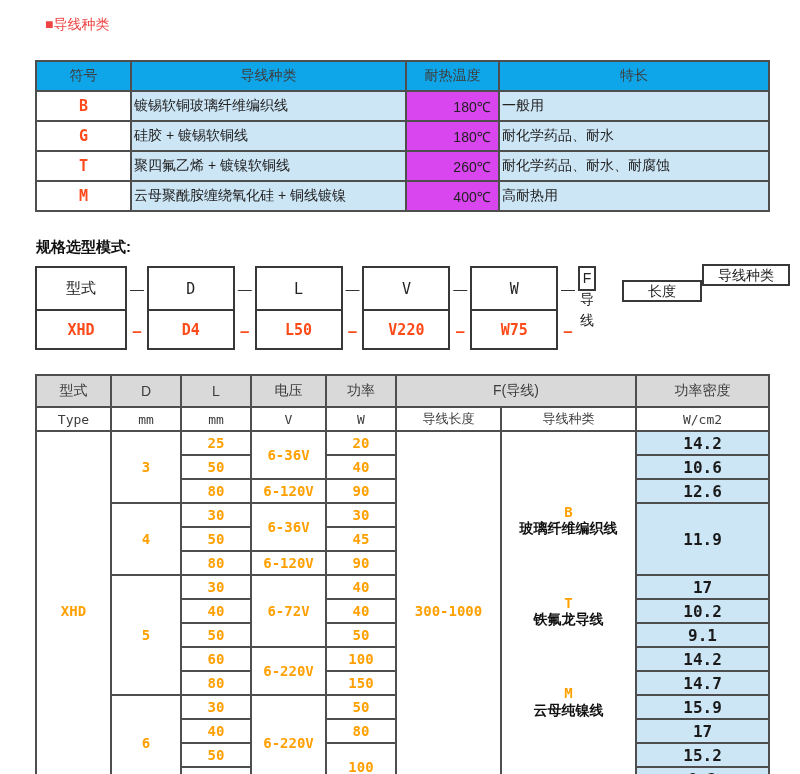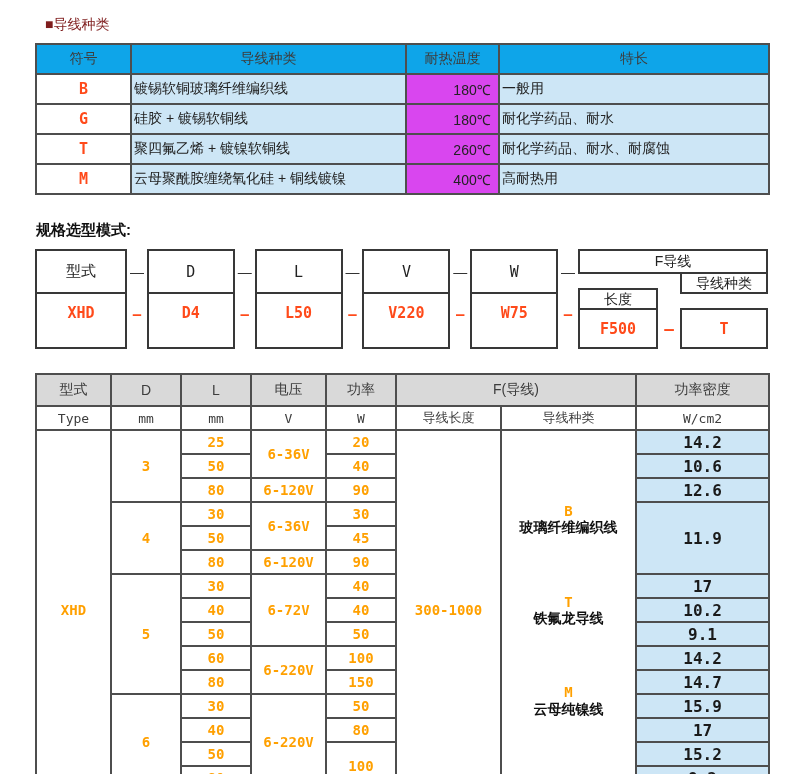--- a/index.html
+++ b/index.html
@@ -5,21 +5,21 @@
   html,body { margin:0; padding:0; background:#ffffff; }
   body {
     width:800px; height:774px; overflow:hidden;
     font-family:"Liberation Sans", sans-serif;
     color:#333;
   }
   .wrap { padding-top:16px; }
 
   
   .title1 {
-    margin:0 0 9px 45px; font-size:14px; color:#7f1d1d; font-weight:normal;
+    margin:0 0 26px 45px; font-size:14px; color:#ef4444; font-weight:normal;
   }
   .title2 {
     margin:26px 0 9px 36px; font-size:15px; color:#111; font-weight:bold;
   }
 
   
   table { border-collapse:collapse; table-layout:fixed; margin-left:35px; }
   th, td { border:2px solid #4e4e4e; overflow:hidden; white-space:nowrap; }
 
   
@@ -47,21 +47,21 @@
   .u-value {
     height:37px; display:flex; align-items:center; justify-content:center;
     font-family:"DejaVu Sans Mono","Liberation Mono",monospace;
     font-weight:bold; font-size:15px; color:#ff4a1a;
   }
   .dashcol { flex:1; display:flex; flex-direction:column; }
   .d-top { height:45px; display:flex; align-items:center; justify-content:center; color:#333; font-size:14px; }
   .d-bot { height:39px; display:flex; align-items:center; justify-content:center; color:#ff4a1a; font-weight:bold; font-size:14px;
            font-family:"DejaVu Sans Mono","Liberation Mono",monospace; }
 
-  .funit { width:190px; display:flex; flex-direction:column; }
+  .funit { width:190px; display:flex; flex-direction:row;gap:26px; }
   .f-top { border:2px solid #383838; height:21px; line-height:21px; text-align:center; font-size:14px; color:#222; background:#fff; }
   .f-mid { display:flex; margin-top:-2px; }
   .f-sub { border:2px solid #383838; height:18px; line-height:18px; text-align:center; font-size:14px; color:#222; background:#fff; }
   .f-sub.s1 { width:76px;margin-top:16px; }
   .f-sub.s2 { width:84px; }
   .f-gap { flex:1; }
   .f-vals { display:flex; margin-top:-2px; }
   .f-val { border:2px solid #383838; height:37px; display:flex; align-items:center; justify-content:center;
            font-family:"DejaVu Sans Mono","Liberation Mono",monospace; font-weight:bold; font-size:15px; color:#ff4a1a; background:#fff; }
   .f-val.s1 { width:76px; }

